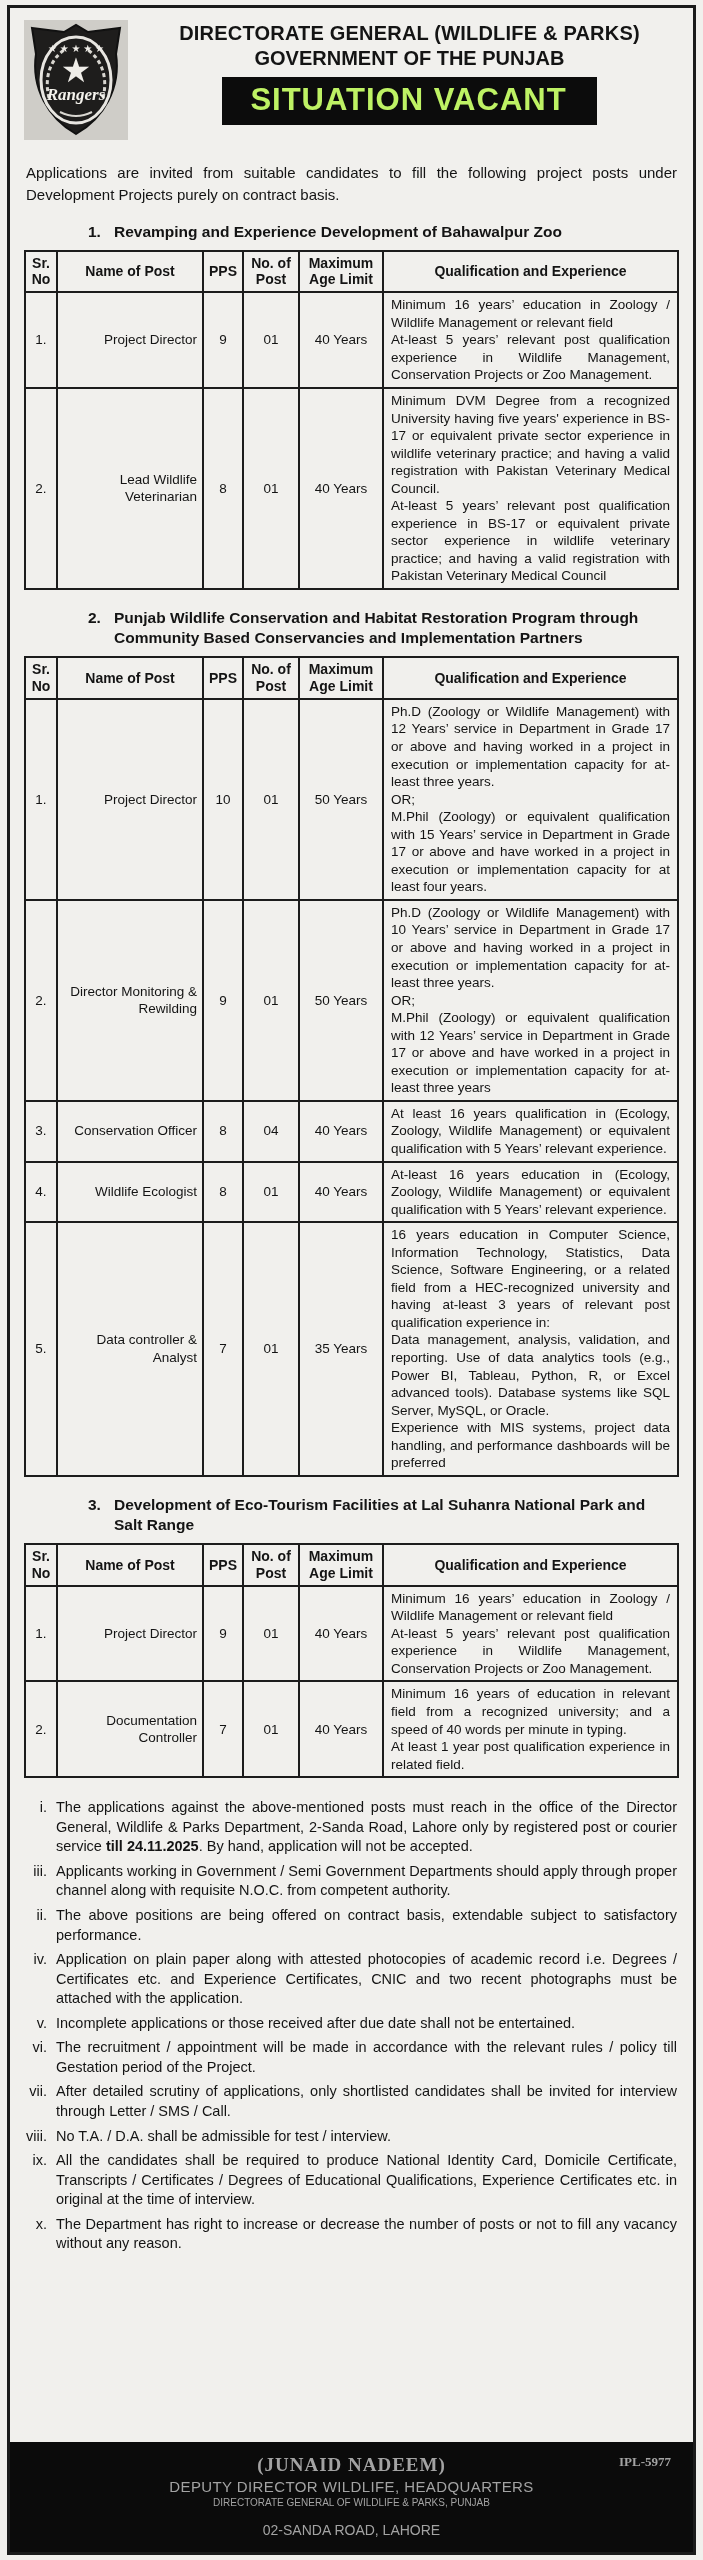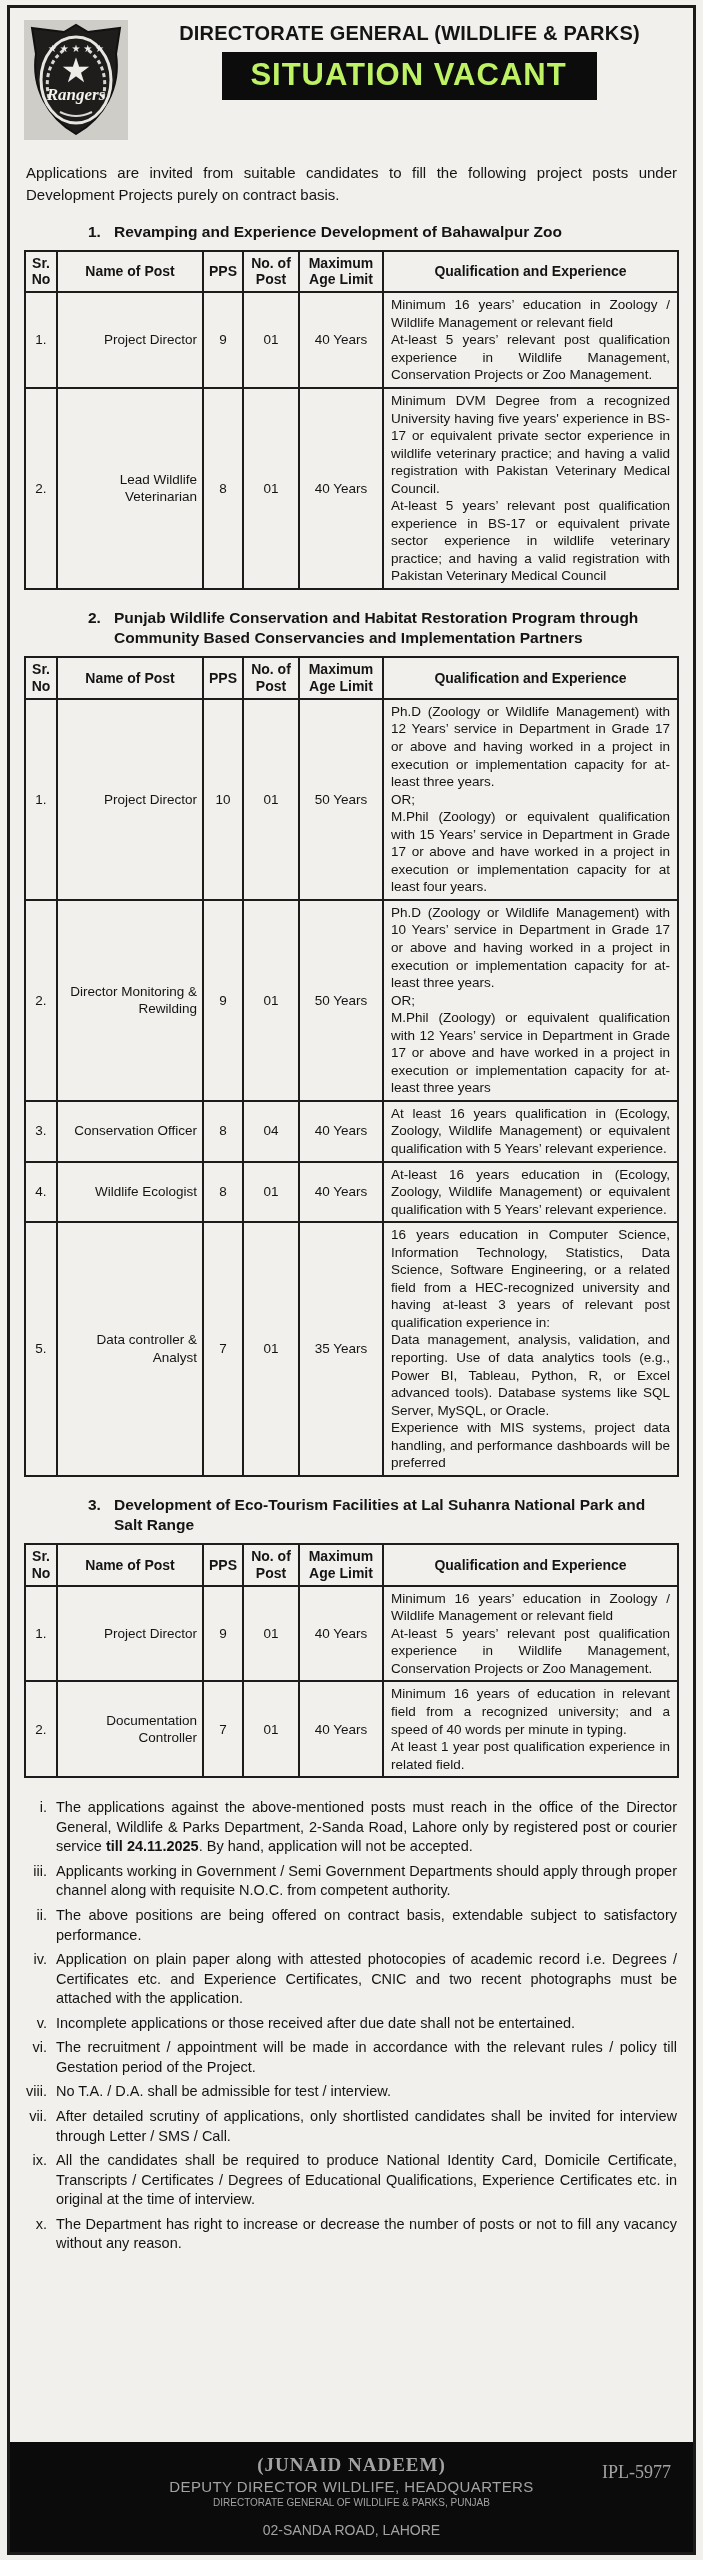--- a/index.html
+++ b/index.html
@@ -53,22 +53,22 @@
   .note-text { flex:1; font-size:14.5px; line-height:1.35; text-align:justify; }
   
   .footer {
     margin-top:auto; background:#0b0b0b; color:#a3a3a3;
     position:relative; padding:12px 0 14px 0; text-align:center;
   }
   .f-name { font-family:"Liberation Serif", serif; font-size:19px; font-weight:bold; letter-spacing:1px; }
   .f-title { font-size:15px; font-weight:normal; margin-top:2px; letter-spacing:0.4px; }
   .f-org { font-size:10px; margin-top:2px; }
   .f-addr { font-size:14px; margin-top:14px; }
-  .f-ipl { position:absolute; right:22px; top:20px;
-    font-family:"Liberation Serif", serif; font-size:18px; font-weight:normal; }
+  .f-ipl { position:absolute; right:22px; top:12px;
+    font-family:"Liberation Serif", serif; font-size:13px; font-weight:bold; }
 </style>
 </head>
 <body>
 
 <div class="page">
   <div class="frame">
 
     <div class="header-row">
       <div class="logo-wrap">
         <svg width="104" height="120" viewBox="0 0 104 120">
@@ -78,20 +78,21 @@
           <path d="M25 78 C20 58 26 40 40 30" fill="none" stroke="#d8d6d0" stroke-width="3" stroke-dasharray="4 3"></path>
           <path d="M79 78 C84 58 78 40 64 30" fill="none" stroke="#d8d6d0" stroke-width="3" stroke-dasharray="4 3"></path>
           <text x="52" y="32" text-anchor="middle" font-size="10" fill="#efede8">★ ★ ★ ★ ★</text>
           <text x="52" y="62" text-anchor="middle" font-size="34" fill="#efede8">★</text>
           <text x="52" y="80" text-anchor="middle" font-family="Liberation Serif, serif" font-style="italic" font-weight="bold" font-size="17" fill="#f4f2ec">Rangers</text>
           <path d="M36 92 Q52 100 68 92" fill="none" stroke="#d8d6d0" stroke-width="2"></path>
         </svg>
       </div>
       <div class="header-titles">
         <div class="title-line1">DIRECTORATE GENERAL (WILDLIFE &amp; PARKS)</div>
+        <div class="title-line2">GOVERNMENT OF THE PUNJAB</div>
         <div class="banner">SITUATION VACANT</div>
       </div>
     </div>
 
     <div class="intro">Applications are invited from suitable candidates to fill the following project posts under Development Projects purely on contract basis.</div>
 
     <div class="section-head">
       <span class="sec-num">1.</span>
       <span class="sec-title">Revamping and Experience Development of Bahawalpur Zoo</span>
     </div>
@@ -282,26 +283,26 @@
       </div>
       <div class="note">
         <span class="note-num">v.</span>
         <span class="note-text">Incomplete applications or those received after due date shall not be entertained.</span>
       </div>
       <div class="note">
         <span class="note-num">vi.</span>
         <span class="note-text">The recruitment / appointment will be made in accordance with the relevant rules / policy till Gestation period of the Project.</span>
       </div>
       <div class="note">
+        <span class="note-num">vii.</span>
+        <span class="note-text">After detailed scrutiny of applications, only shortlisted candidates shall be invited for interview through Letter / SMS / Call.</span>
+      </div>
+      <div class="note">
         <span class="note-num">viii.</span>
         <span class="note-text">No T.A. / D.A. shall be admissible for test / interview.</span>
-      </div>
-      <div class="note">
-        <span class="note-num">vii.</span>
-        <span class="note-text">After detailed scrutiny of applications, only shortlisted candidates shall be invited for interview through Letter / SMS / Call.</span>
       </div>
       <div class="note">
         <span class="note-num">ix.</span>
         <span class="note-text">All the candidates shall be required to produce National Identity Card, Domicile Certificate, Transcripts / Certificates / Degrees of Educational Qualifications, Experience Certificates etc. in original at the time of interview.</span>
       </div>
       <div class="note">
         <span class="note-num">x.</span>
         <span class="note-text">The Department has right to increase or decrease the number of posts or not to fill any vacancy without any reason.</span>
       </div>
     </div>

